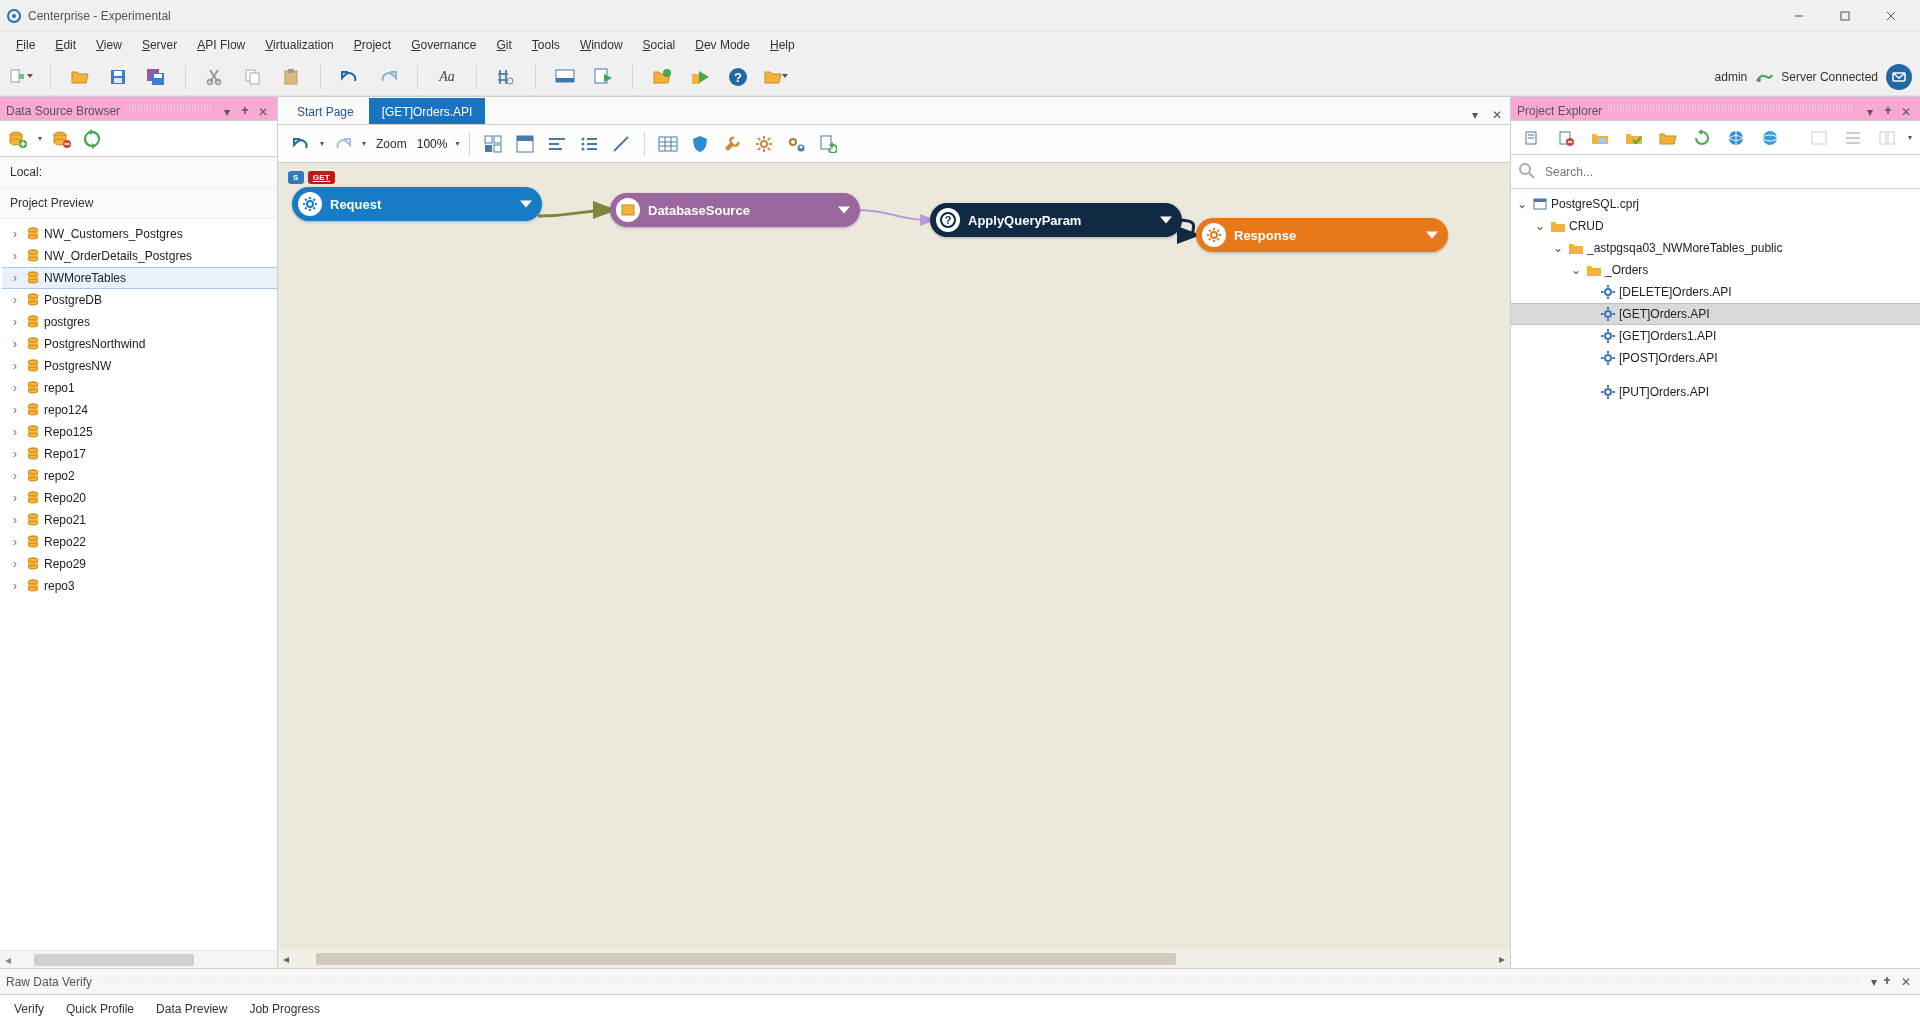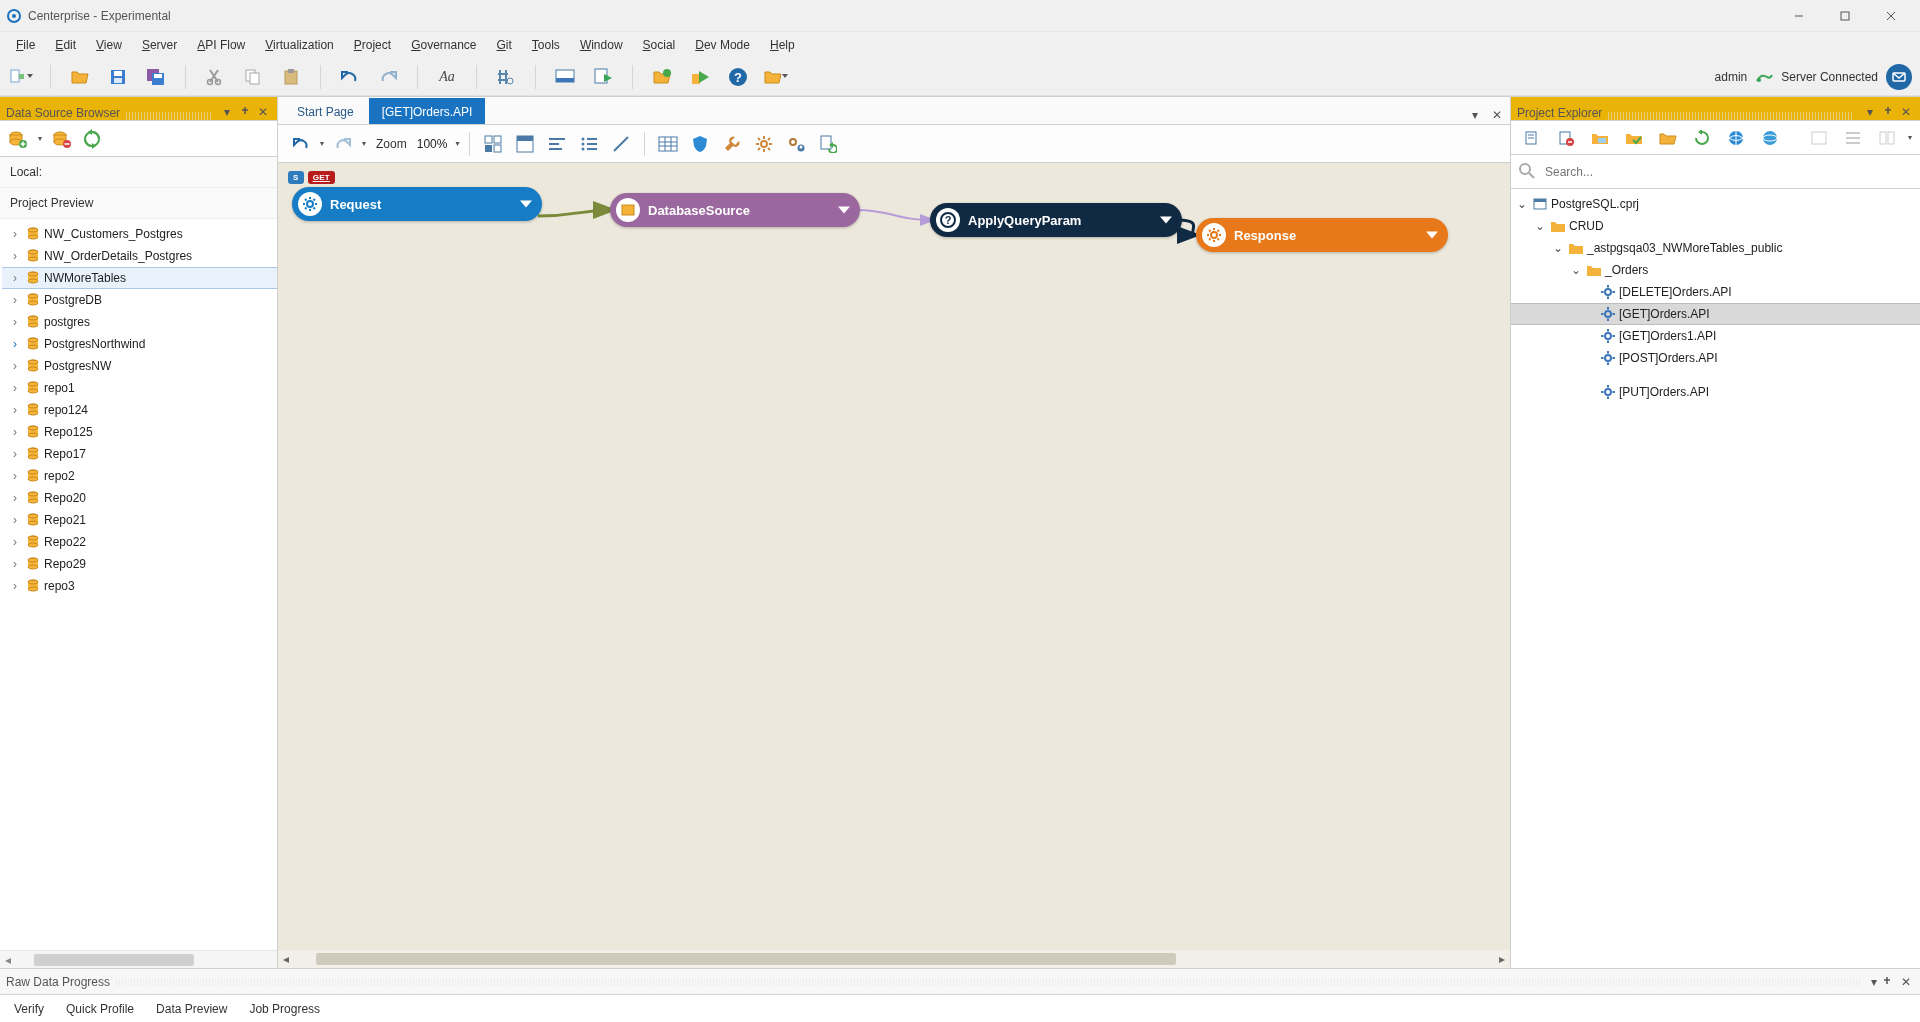--- a/index.html
+++ b/index.html
@@ -45,21 +45,21 @@
 .maintoolbar .right{margin-left:auto;display:flex;align-items:center;gap:8px;}
 .msg-circle{width:26px;height:26px;border-radius:50%;background:#2168a6;display:flex;align-items:center;justify-content:center;color:#fff;}
 
 
 .main-area{flex:1;display:flex;min-height:0;border-top:1px solid var(--panel-border);}
 .left-panel{width:278px;display:flex;flex-direction:column;border-right:1px solid var(--panel-border);}
 .center-panel{flex:1;display:flex;flex-direction:column;min-width:0;}
 .right-panel{width:410px;display:flex;flex-direction:column;border-left:1px solid var(--panel-border);}
 
 
-.phead{display:flex;align-items:flex-end;height:24px;background:#eab308;color:#555;padding:0 6px;border-bottom:1px solid var(--panel-border);}
+.phead{display:flex;align-items:flex-start;height:24px;background:#f9a8d4;color:#555;padding:7px 6px;border-bottom:1px solid var(--panel-border);}
 .phead .t{font-weight:400;}
 .phead .fill{flex:1;background:repeating-linear-gradient(90deg,#e5e5e5 0 1px,transparent 1px 3px);height:8px;margin:0 6px;opacity:.5;}
 .phead .pin,.phead .close,.phead .dd{width:16px;height:16px;display:flex;align-items:center;justify-content:center;color:#555;margin-left:2px;}
 
 
 .dsb-tool{height:36px;display:flex;align-items:center;gap:10px;padding:0 8px;border-bottom:1px solid var(--panel-border);background:#fff;}
 .sec-head{padding:8px 10px;color:#333;border-bottom:1px solid #eee;background:#fafafa;}
 .sec-head.db{background:#efefef;}
 .tree{flex:1;overflow-x:hidden;overflow-y:auto;padding:4px 0 4px 2px;}
 .titem{display:flex;align-items:center;height:22px;padding-left:6px;gap:4px;}
@@ -968,21 +968,21 @@
               </svg>
             </span>
             <span>[PUT]Orders.API</span>
           </div>
         </div>
     </div>
   </div>
 </div>
 
 <div class="bottom-panel">
-  <span>Raw Data Progress</span>
+  <span>Raw Data Verify</span>
   <span class="fill"></span>
   <span class="dd" style="width:16px;text-align:center">▾</span>
   <span style="width:16px;text-align:center">
       <svg width="10" height="10">
         <path d="M5 0 L5 7 M2 3 L8 3" stroke="#555" stroke-width="1.5"></path>
       </svg>
     </span>
   <span style="width:16px;text-align:center">✕</span>
 </div>
 

